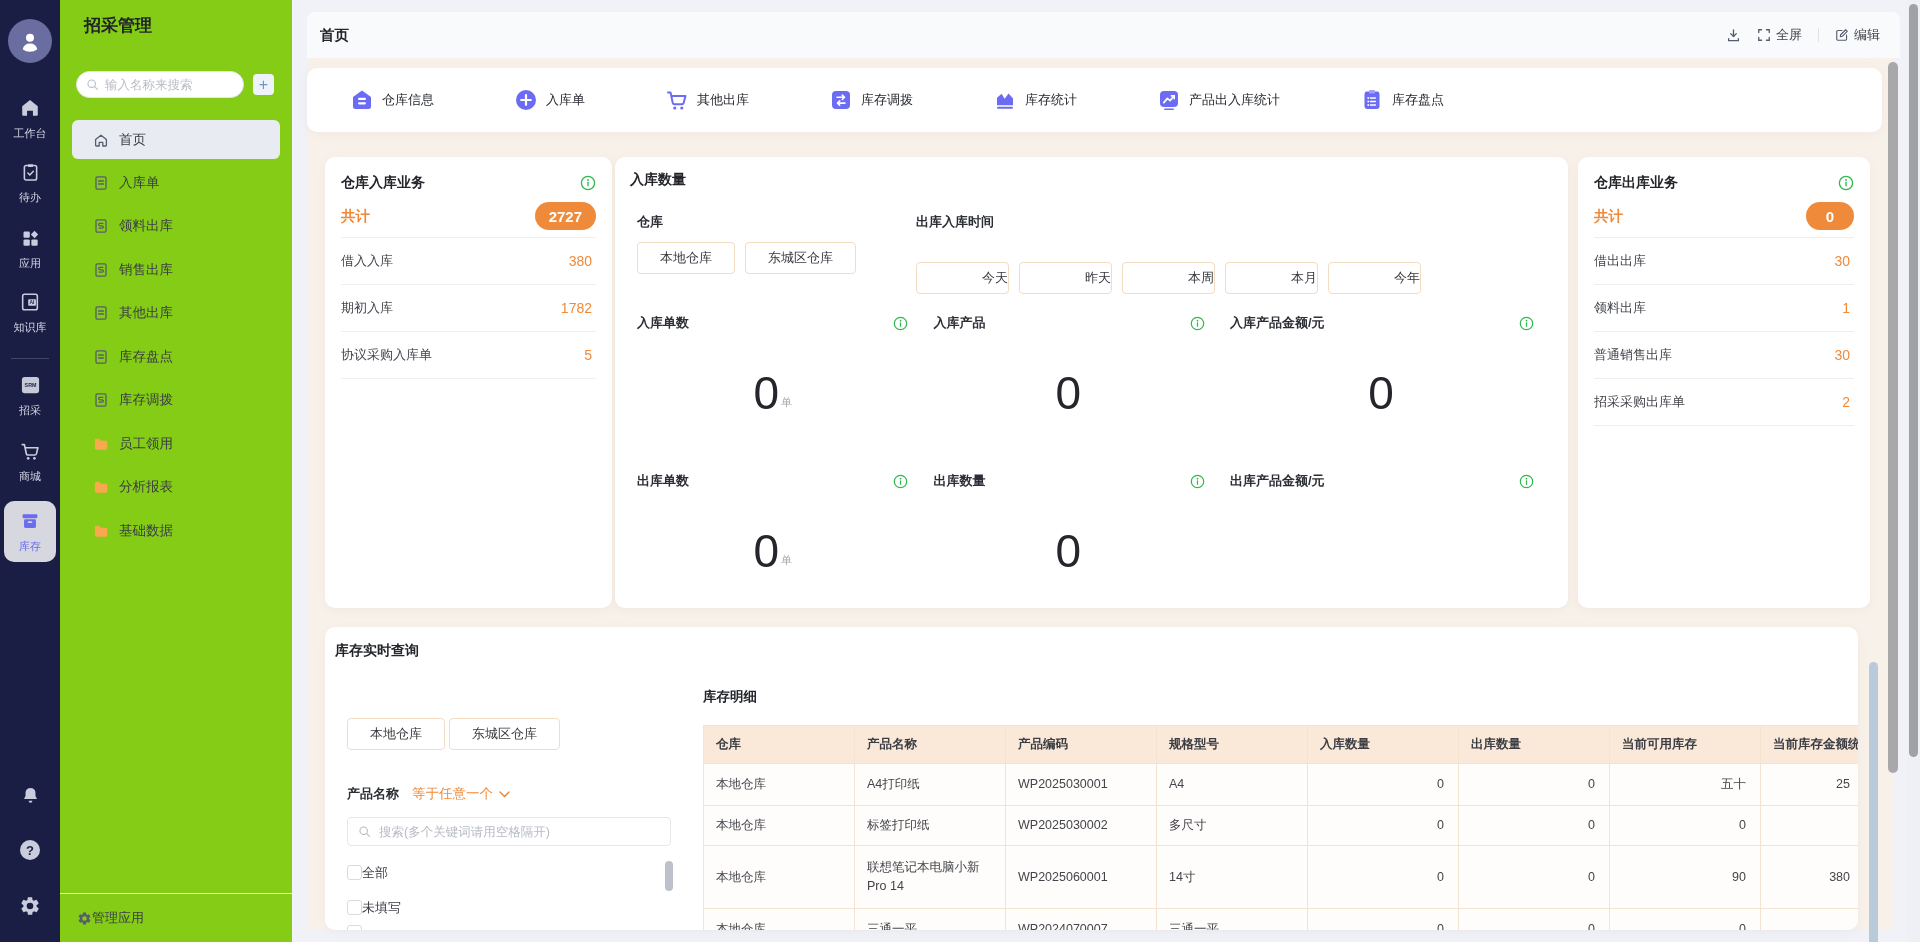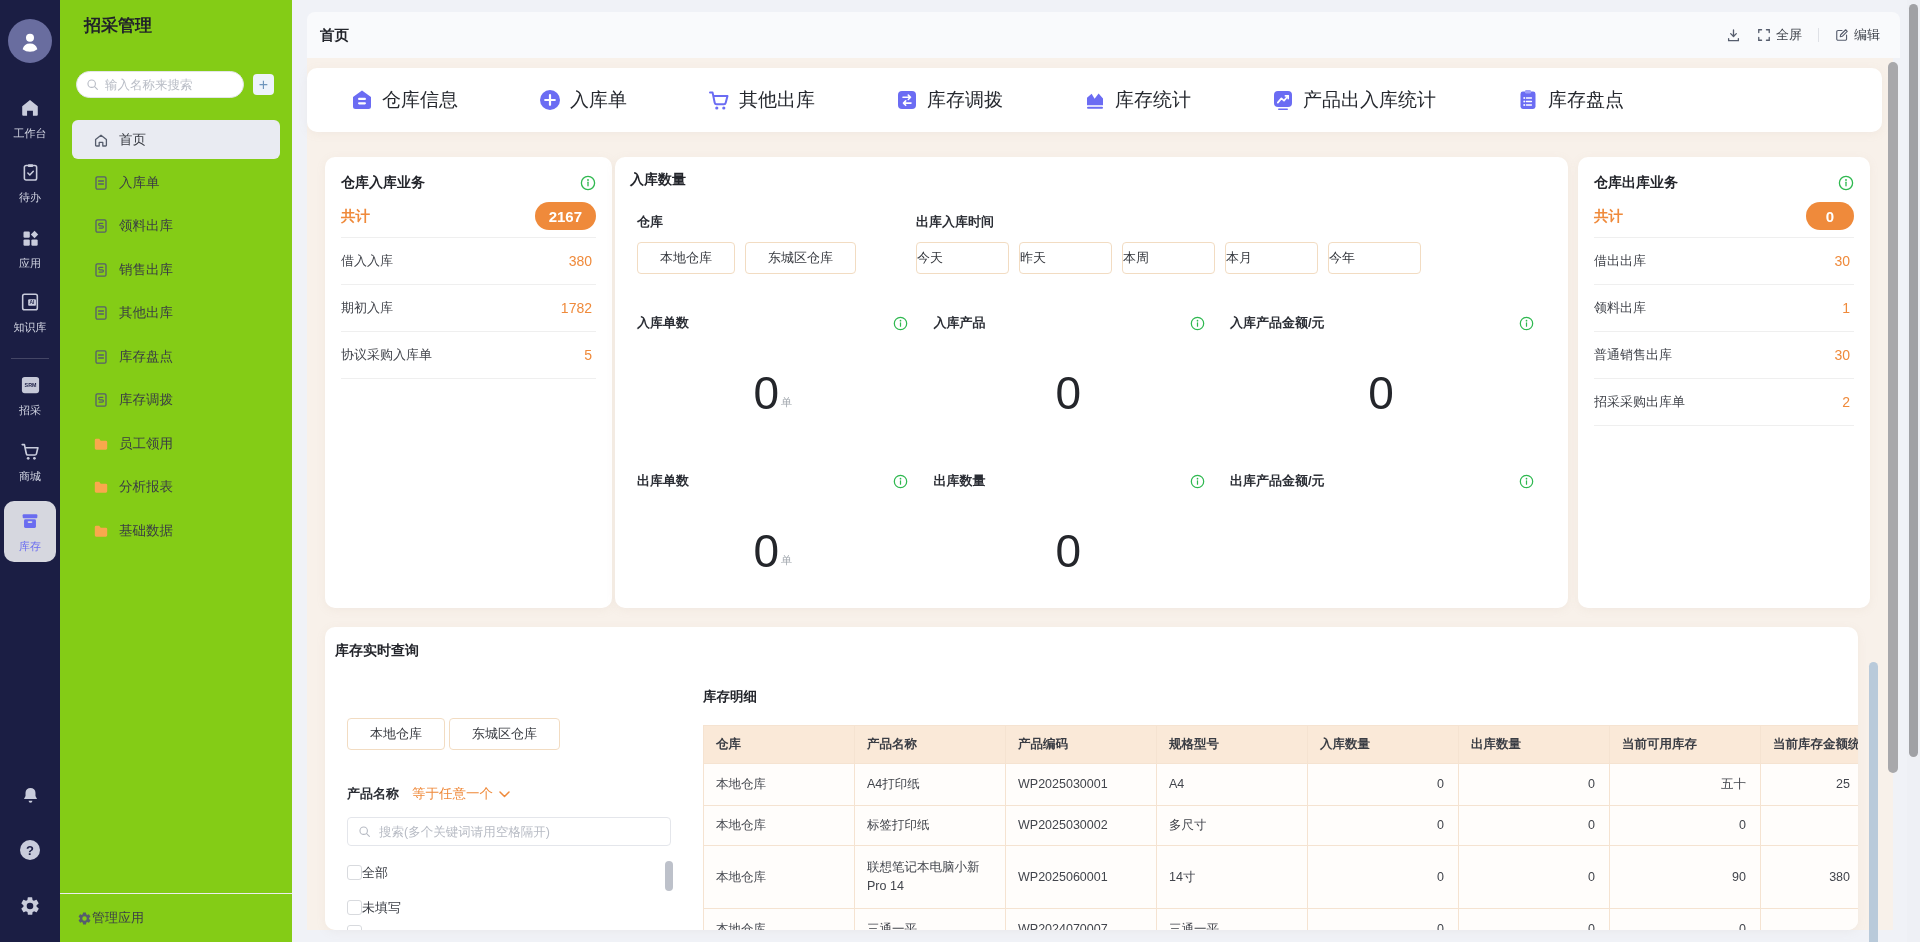--- a/index.html
+++ b/index.html
@@ -43,41 +43,41 @@
                  border-radius:8px 8px 0 0; display:flex; align-items:center; justify-content:space-between;
                  padding:0 20px 0 13px; z-index:2; }
   .mh-title { font-size:14.5px; font-weight:700; color:#23252b; }
   .mh-actions { display:flex; align-items:center; gap:16px; }
   .mh-btn { display:flex; align-items:center; gap:5px; font-size:13px; color:#3f434b; background:none; border:0; cursor:pointer;
             font-family:"Liberation Sans","DejaVu Sans",sans-serif; }
   .mh-sep { width:1px; height:14px; background:#dfe1e6; }
   .card { position:absolute; background:#fff; border-radius:10px; box-shadow:0 2px 10px rgba(190,168,148,.10); z-index:2; }
   
   .quick-card { left:307px; top:68px; width:1575px; height:64px; display:flex; align-items:center; padding-left:43px; gap:80px; }
-  .qa-item { display:flex; align-items:center; gap:8px; font-size:19px; color:#26292f; cursor:pointer; white-space:nowrap; }
+  .qa-item { display:flex; align-items:center; gap:8px; font-size:13px; color:#26292f; cursor:pointer; white-space:nowrap; }
   
   .list-card { top:157px; height:451px; padding:0 16px; }
   .card-title-row { display:flex; align-items:center; justify-content:space-between; padding-top:14px; height:38px; }
   .card-title { font-size:14px; font-weight:700; color:#23252b; }
   .total-row { height:43px; display:flex; align-items:center; justify-content:space-between; border-bottom:1px solid #efefef; }
   .total-label { color:#ef8a3b; font-size:14.5px; font-weight:700; }
   .badge { min-width:48px; height:28px; border-radius:14px; background:#ef8a3b; color:#fff; font-size:15px; font-weight:700;
            display:flex; align-items:center; justify-content:center; padding:0 14px; }
   .k-row { height:47px; display:flex; align-items:center; justify-content:space-between; border-bottom:1px solid #efefef;
            font-size:13px; color:#42454c; cursor:pointer; }
   .k-val { color:#ef8a3b; font-size:14px; padding-right:4px; }
   
   .brief-card { left:615px; top:157px; width:953px; height:451px; }
   .bc-title { position:absolute; left:15px; top:14px; font-size:14px; font-weight:700; color:#23252b; }
   .fgroup { position:absolute; top:56px; }
   .fgroup .flabel { font-size:13px; font-weight:700; color:#2b2e35; margin-bottom:11px; }
   .btn-row { display:flex; gap:10px; }
   .pill-btn { height:32px; border:1px solid #f2dcc2; background:#fff; border-radius:4px; font-size:13px; color:#36393f;
               padding:0 22px; cursor:pointer; white-space:nowrap; font-family:"Liberation Sans","DejaVu Sans",sans-serif; }
-  .time-btn { width:93px; padding:0; text-align:left; }
+  .time-btn { width:93px; padding:0; text-align:right;margin-top:20px; }
   .stats-grid { position:absolute; left:22px; right:34px; top:158px; display:grid;
                 grid-template-columns:1fr 1fr 1.12fr; column-gap:25px; row-gap:50px; }
   .stat-head { display:flex; align-items:center; justify-content:space-between; font-size:13px; font-weight:700; color:#2b2e35; height:16px; }
   .stat-val { margin-top:32px; text-align:center; font-size:46px; font-weight:300; color:#24262b; line-height:60px; height:60px; }
   .suffix { font-size:11px; color:#a0a6ad; font-weight:400; position:relative; top:-3px; margin-left:2px; }
   
   .query-card { left:325px; top:627px; width:1533px; height:303px; overflow:hidden; }
   .q-title { position:absolute; left:10px; top:15px; font-size:14px; font-weight:700; color:#23252b; }
   .q-wh { position:absolute; left:22px; top:91px; display:flex; gap:4px; }
   .field-row { position:absolute; left:22px; top:158px; display:flex; align-items:center; gap:13px; }
@@ -452,21 +452,21 @@
     <span>
         <svg width="16" height="16" viewBox="0 0 16 16">
           <circle cx="8" cy="8" r="6.6" fill="none" stroke="#2eb84f" stroke-width="1.3"></circle>
           <circle cx="8" cy="5" r="0.9" fill="#2eb84f"></circle>
           <path d="M8 7.2v3.6" stroke="#2eb84f" stroke-width="1.3" stroke-linecap="round"></path>
         </svg>
       </span>
   </div>
   <div class="total-row">
     <span class="total-label">共计</span>
-    <span class="badge">2167</span>
+    <span class="badge">2727</span>
   </div>
   <div class="k-row">
     <span>借入入库</span>
     <span class="k-val">380</span>
   </div>
   <div class="k-row">
     <span>期初入库</span>
     <span class="k-val">1782</span>
   </div>
   <div class="k-row">

